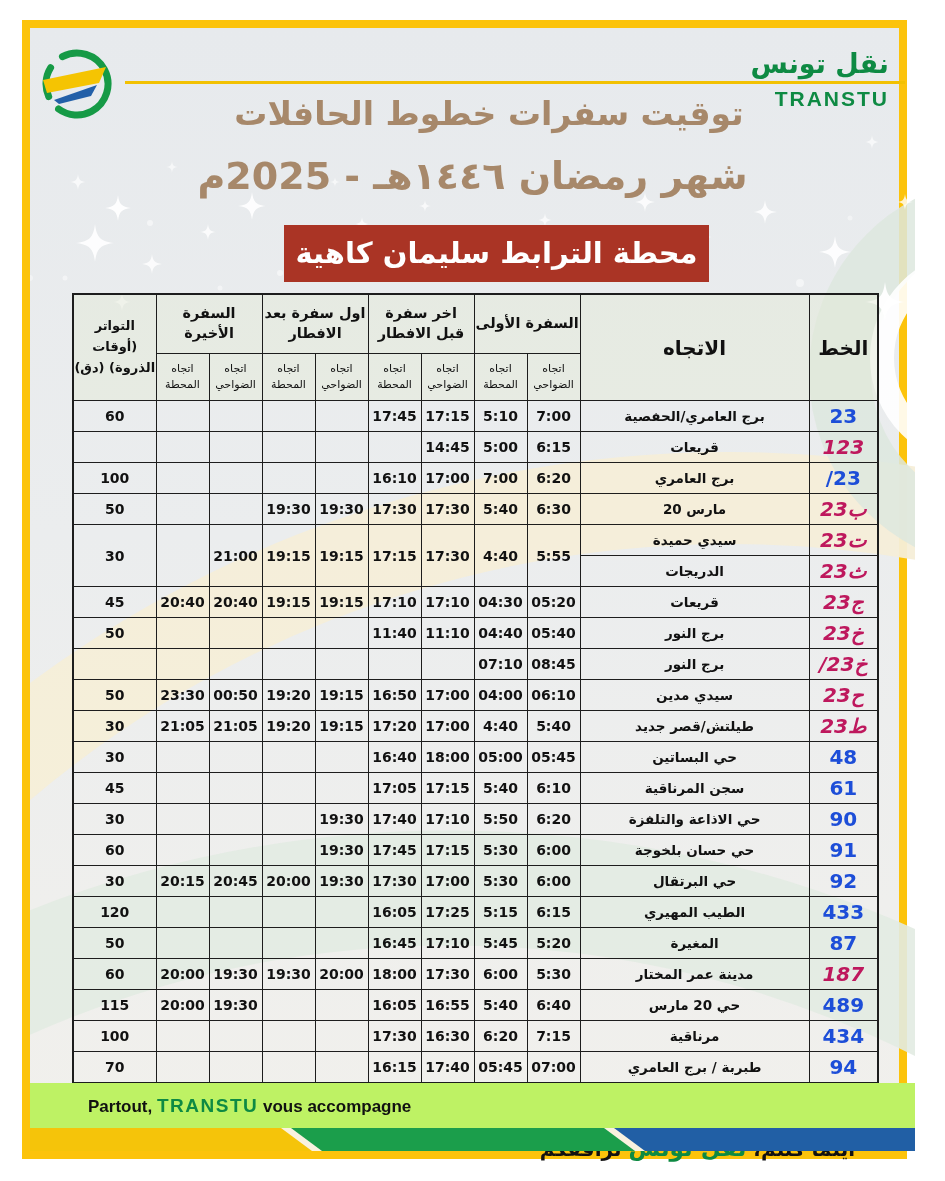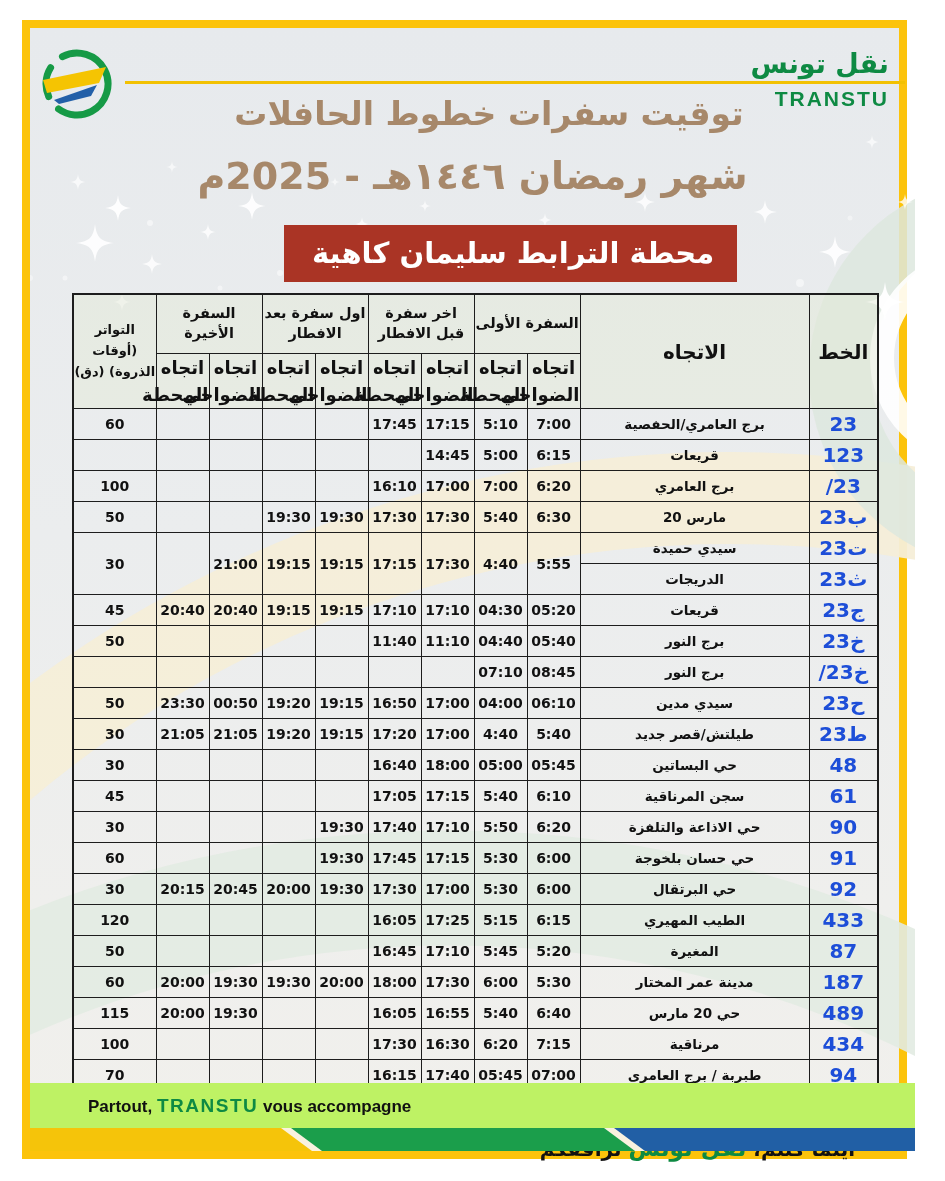--- a/index.html
+++ b/index.html
@@ -21,37 +21,37 @@
   .brand .ar{color:#0e8a43;font-weight:bold;font-size:27px;letter-spacing:0;}
   .brand .latin{color:#0e8a43;font-weight:bold;font-size:21px;letter-spacing:2px;margin-top:11px;
                 font-family:"Liberation Sans","DejaVu Sans",sans-serif;}
 
   
   .title{position:absolute;left:30px;top:94px;width:885px;text-align:center;z-index:3;color:#a7886a;font-weight:bold;}
   .title .l1{font-size:33px;line-height:1.2;padding-left:33px;}
   .title .l2{font-size:38px;line-height:1.25;margin-top:19px;}
 
   .banner{position:absolute;left:284px;top:225px;width:425px;height:57px;background:#aa3425;
-          color:#ffffff;font-weight:bold;font-size:29px;text-align:left;line-height:57px;z-index:3;padding-left:28px;}
+          color:#ffffff;font-weight:bold;font-size:29px;text-align:center;line-height:57px;z-index:3;}
 
   
   table.tt{position:absolute;left:72px;top:293px;width:805px;border-collapse:collapse;z-index:3;
            table-layout:fixed;}
   table.tt th,table.tt td{border:1.5px solid #1d1d1d;padding:0;text-align:center;vertical-align:middle;}
   table.tt{border:2.5px solid #1d1d1d;padding-left:23px;}
   table.tt thead th{background:rgba(227,233,216,0.5);color:#111;}
   .gh{font-size:14.5px;font-weight:bold;height:58px;line-height:1.35;}
-  .sh{font-size:18px;font-weight:bold;height:46px;line-height:1.5;}
+  .sh{font-size:11px;font-weight:normal;height:46px;line-height:1.5;}
   .hline{height:44px;font-size:20px;font-weight:bold;}
   .hfreq{font-size:13px;font-weight:bold;line-height:1.6;padding:0 4px;}
   tbody td{height:30px;font-size:14px;font-weight:bold;color:#111;background:transparent;}
   td.dir-cell{font-size:13.5px;font-weight:bold;padding:0 8px;margin-left:18px;}
   td.line-cell{font-size:20px;font-weight:bold;}
   td.line-cell.orange{color:#1d4ed8;}
-  td.line-cell.black{color:#1d4ed8;}
+  td.line-cell.black{color:#be185d;font-style:italic;}
 
   
   .footer{position:absolute;left:30px;top:1083px;width:885px;height:68px;background:#bef264;z-index:4;}
   .footer .fr{position:absolute;left:58px;top:12px;font-size:17px;font-weight:bold;color:#111;
               font-family:"Liberation Sans","DejaVu Sans",sans-serif;}
   .footer .fr .b{color:#0e8a43;font-size:19px;letter-spacing:1.5px;}
   .footer .ar-line{position:absolute;right:60px;top:8px;font-size:20px;font-weight:bold;color:#111;direction:rtl;margin-top:44px;}
   .footer .ar-line .b{color:#0e8a43;font-size:23px;}
   .stripe{position:absolute;left:0;top:45px;width:885px;height:23px;background:#f9f2df;}
   .stripe .seg{position:absolute;top:0;height:23px;width:100%;}

